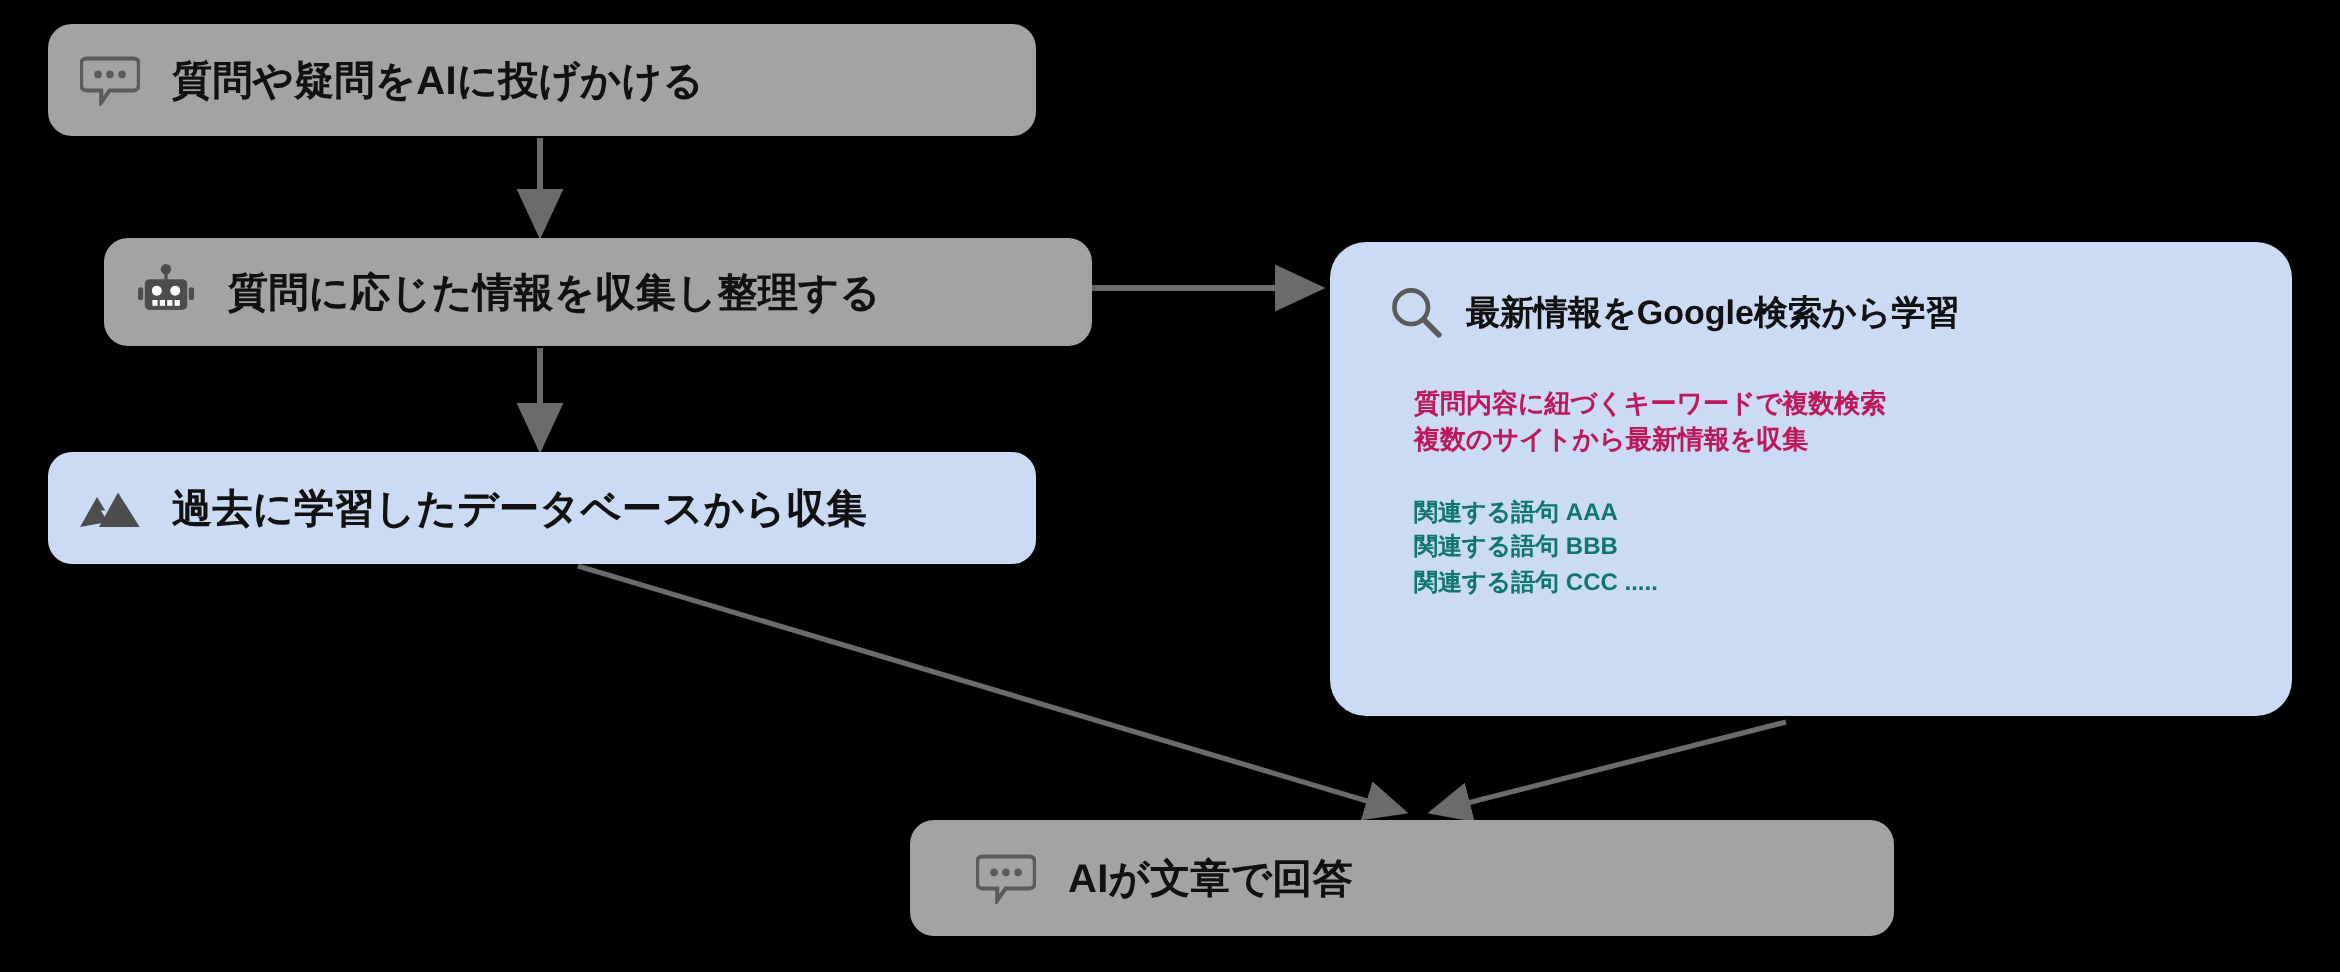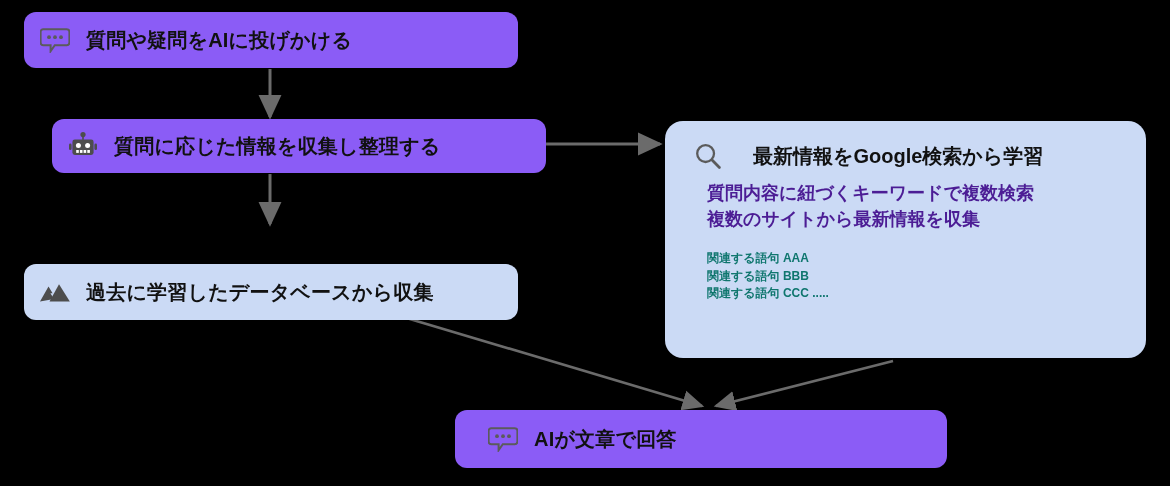--- a/index.html
+++ b/index.html
@@ -24,21 +24,21 @@
     pointer-events: none;
   }
   .node {
     position: absolute;
     box-sizing: border-box;
     border-radius: 12px;
     display: flex;
     align-items: center;
     box-shadow: 0 1px 2px rgba(0,0,0,0.22);
   }
-  .node.gray  { background: #8b5cf6; }
+  .node.gray  { background: #a3a3a3; }
   .node.blue  { background: #cbdaf5; }
 
   .node-icon {
     flex: 0 0 auto;
     display: flex;
     align-items: center;
     justify-content: center;
     width: 34px;
     height: 34px;
     margin-left: 14px;
@@ -48,53 +48,53 @@
     font-weight: bold;
     color: #111111;
     margin-left: 14px;
     letter-spacing: 0.2px;
     white-space: nowrap;
   }
 
   
   #node-ask       { left: 24px;  top: 12px;  width: 494px; height: 56px; }
   #node-gather    { left: 24px;  top: 119px; width: 494px; height: 54px; margin-left: 28px; }
-  #node-database  { left: 24px;  top: 226px; width: 494px; height: 56px; margin-top: 38px; }
+  #node-database  { left: 24px;  top: 226px; width: 494px; height: 56px; }
   #node-answer    { left: 455px; top: 410px; width: 492px; height: 58px; padding-left: 17px; }
 
   #panel-search {
     position: absolute;
     left: 665px;
     top: 121px;
     width: 481px;
     height: 237px;
     border-radius: 18px;
     background: #cbdaf5;
     box-sizing: border-box;
     padding: 18px 22px 0 22px;
     box-shadow: 0 1px 2px rgba(0,0,0,0.18);
   }
   .panel-head {
     display: flex;
     align-items: center;
   }
   .panel-head .node-icon { margin-left: 4px; }
   .panel-title {
-    font-size: 20px;
+    font-size: 17px;
     font-weight: bold;
     color: #111111;
-    margin-left: 28px;
+    margin-left: 8px;
     white-space: nowrap;
   }
   .panel-bold {
-    margin-top: 8px;
+    margin-top: 20px;
     margin-left: 20px;
-    font-size: 18px;
+    font-size: 13px;
     font-weight: bold;
-    color: #4c1d95;
+    color: #be185d;
     line-height: 1.42;
   }
   .panel-list {
     margin-top: 18px;
     margin-left: 20px;
     font-size: 12px;
     font-weight: bold;
     color: #0f766e;
     line-height: 1.46;
   }

